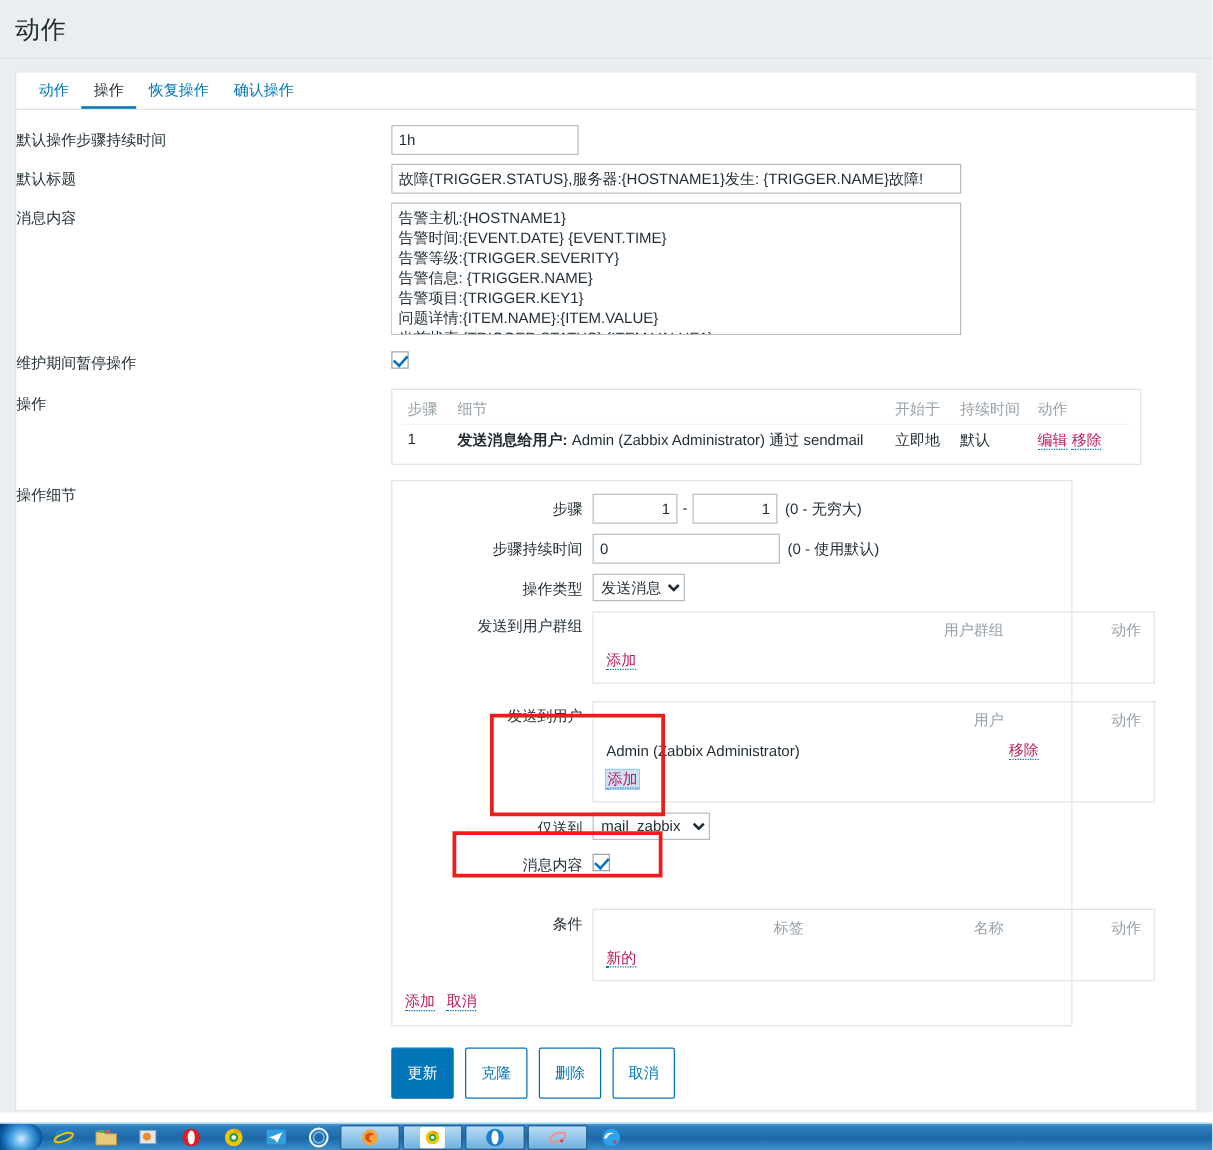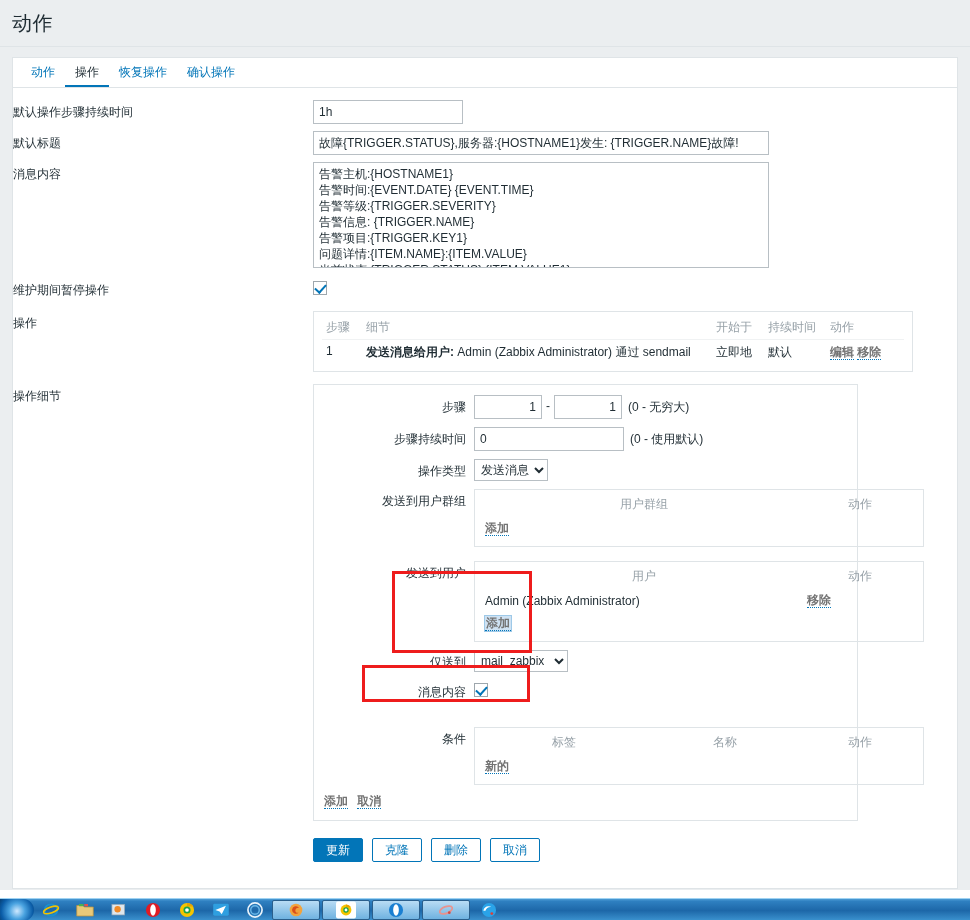--- a/index.html
+++ b/index.html
@@ -105,22 +105,22 @@
   
   .tbl-box { border: 1px solid #dfe4e7; background: #fff; padding: 4px 8px 6px 8px; }
   .tbl { width: 100%; border-collapse: collapse; font-size: 12px; }
   .tbl th {
     text-align: left; font-weight: normal; color: #97a1a8;
     padding: 3px 4px; white-space: nowrap;
   }
   .tbl td { padding: 4px 4px; color: #1f2c33; vertical-align: top; }
 
   a.lnk, .lnk {
-    color: #737373; text-decoration: none;
-    border-bottom: 1px dotted #0275b8; cursor: pointer; font-weight: bold;
+    color: #be185d; text-decoration: none;
+    border-bottom: 1px dotted #0275b8; cursor: pointer;
   }
 
   
   #operations-table-box { width: 600px; }
   #operations-table td { border-top: 1px solid #f0f2f3; }
 
   
   #operation-details-panel {
     border: 1px solid #dfe4e7;
     background: #fff;
@@ -129,37 +129,37 @@
   }
   .sub-row { display: flex; margin-bottom: 8px; align-items: flex-start; }
   .sub-lbl {
     width: 160px; text-align: right; padding-right: 8px;
     padding-top: 4px; font-size: 12px; flex: 0 0 160px;
   }
   .sub-fld { flex: 1 1 auto; display: flex; align-items: flex-start; }
 
   .inner-box { border: 1px solid #dfe4e7; width: 450px; padding: 2px 8px 6px 8px; }
   .inner-tbl { width: 100%; border-collapse: collapse; font-size: 12px; }
-  .inner-tbl th { text-align: center; font-weight: normal; color: #97a1a8; padding: 4px 2px; }
+  .inner-tbl th { text-align: right; font-weight: normal; color: #97a1a8; padding: 4px 2px; }
   .inner-tbl td { padding: 3px 2px; }
   .col-action { width: 110px; }
 
   
   .sel-highlight { background: #cfe2f3; outline: 1px solid #9ec9e8; padding: 0 1px; }
 
   
   .annot {
     position: absolute; border: 3px solid #ee1c1c; pointer-events: none; z-index: 50;
   }
 
   
   #footer-buttons { display: flex; gap: 9px; padding: 10px 0 0 300px; }
   .btn {
     font-family: "Liberation Sans", sans-serif;
-    font-size: 12px; height: 24px; min-width: 49px;
+    font-size: 12px; height: 41px; min-width: 49px;
     padding: 0 12px; cursor: pointer; border-radius: 2px;
     background: #fff; color: #0275b8; border: 1px solid #0275b8;
   }
   .btn.primary { background: #0275b8; color: #fff; border: 1px solid #0275b8; }
 
   
   #taskbar {
     position: absolute; left: 0; bottom: 0; width: 970px; height: 22px;
     background: linear-gradient(to bottom,#4a9ad4 0%,#2e7fc0 12%,#1d67a8 55%,#3a90cd 100%);
     border-top: 1px solid #9fd2f2;

